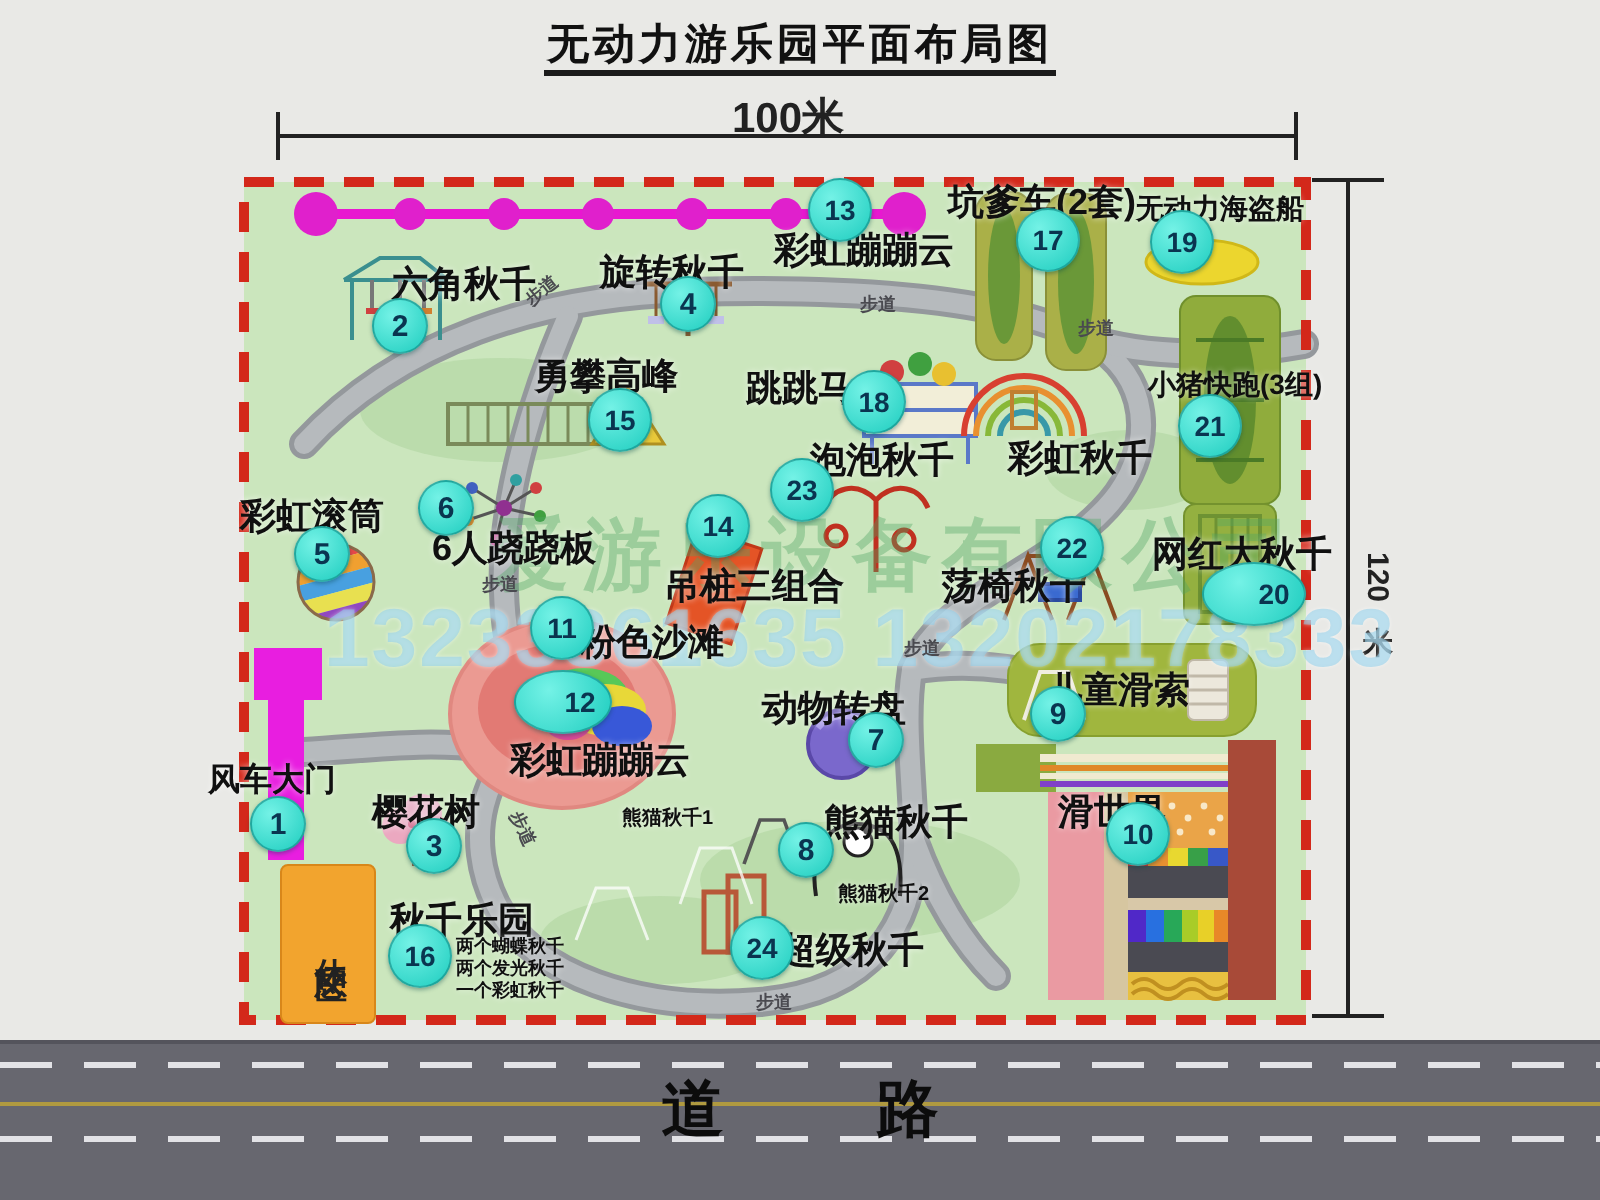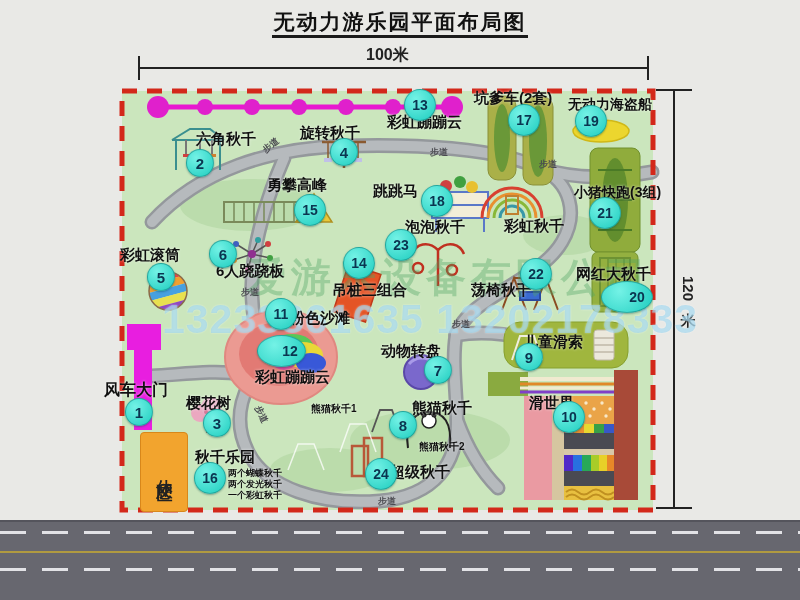--- a/index.html
+++ b/index.html
@@ -1,25 +1,25 @@
 <!DOCTYPE html>
 <html><head>
 <meta charset="utf-8">
 <style>
   html,body{margin:0;padding:0;}
   body{font-family:"Liberation Sans","DejaVu Sans",sans-serif;}
   #stage{position:relative;width:800px;height:600px;background:#e9e9e6;overflow:hidden;}
   .abs{position:absolute;}
   #title{left:0;right:0;top:8px;text-align:center;font-size:21px;font-weight:bold;color:#111;letter-spacing:2px;}
   #title-underline{left:272px;top:35px;width:256px;border-bottom:3px solid #1b1b1b;}
-  #dim-top-label{left:366px;top:45px;font-size:16px;font-weight:bold;color:#222;}
+  #dim-top-label{left:366px;top:45px;font-size:21px;font-weight:bold;color:#222;}
   #dim-right-label{left:678px;top:276px;font-size:15px;font-weight:bold;color:#222;writing-mode:vertical-rl;}
   #park{left:122px;top:91px;width:531px;height:419px;background:#cbe6bd;}
   svg{position:absolute;left:0;top:0;pointer-events:none;}
-  .lbl{position:absolute;font-weight:bold;color:#101010;white-space:nowrap;font-size:15px;text-shadow:0 0 3px rgba(255,255,255,.65);z-index:6;}
+  .lbl{position:absolute;font-weight:bold;color:#101010;white-space:nowrap;font-size:18px;text-shadow:0 0 3px rgba(255,255,255,.65);z-index:6;}
   .lbl-sm{font-size:10px;font-weight:bold;}
   .lbl-xs{font-size:9px;}
   .badge{position:absolute;border-radius:50%;background:radial-gradient(circle at 35% 30%,#74f2e6,#1ecdbf);
          color:#0a3550;font-weight:bold;display:flex;align-items:center;justify-content:center;
          box-shadow:0 1px 2px rgba(0,70,70,.4);z-index:7;border:1px solid rgba(10,120,115,.5);}
   .b26{width:26px;height:26px;font-size:15px;}
   .b30{width:30px;height:30px;font-size:14px;}
   .pathlbl{position:absolute;font-size:9px;font-weight:bold;color:#4a4a50;z-index:5;white-space:nowrap;}
   #rest-area{left:140px;top:432px;width:46px;height:78px;background:#f2a42e;border:1px solid #d8871a;border-radius:4px;
              display:flex;align-items:center;justify-content:center;writing-mode:vertical-rl;
@@ -369,16 +369,17 @@
   <div class="badge b30" style="left:601px;top:281px;padding-left:20px;">20</div>
   <div class="badge b30" style="left:589px;top:197px;">21</div>
   <div class="badge b30" style="left:520px;top:258px;">22</div>
   <div class="badge b30" style="left:385px;top:229px;">23</div>
   <div class="badge b30" style="left:365px;top:458px;">24</div>
 
   <div class="abs" id="road">
     <div class="road-dash" style="top:9px;"></div>
     <div id="road-yellow"></div>
     <div class="road-dash" style="top:46px;"></div>
+    <div id="road-label">道  路</div>
   </div>
   <div class="abs" id="bottom-strip"></div>
 
 </div>
 
 </body></html>

